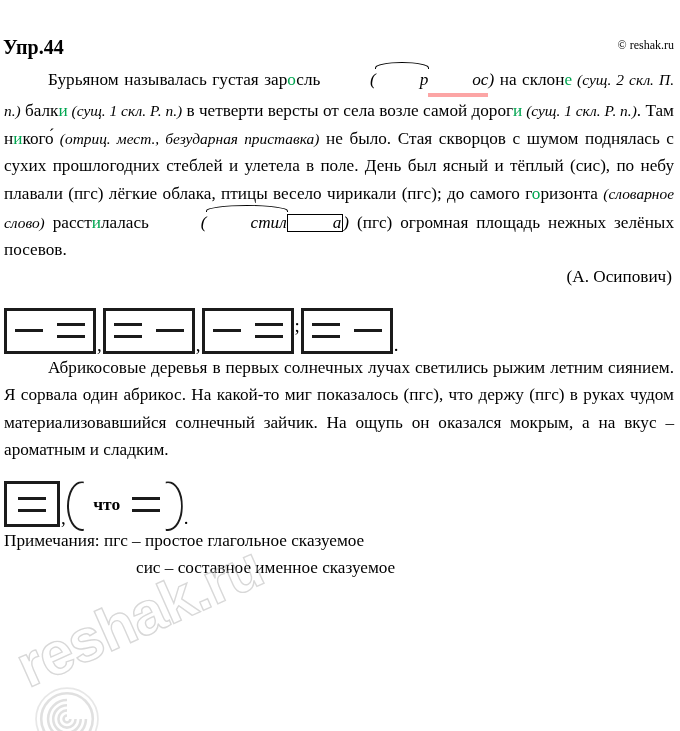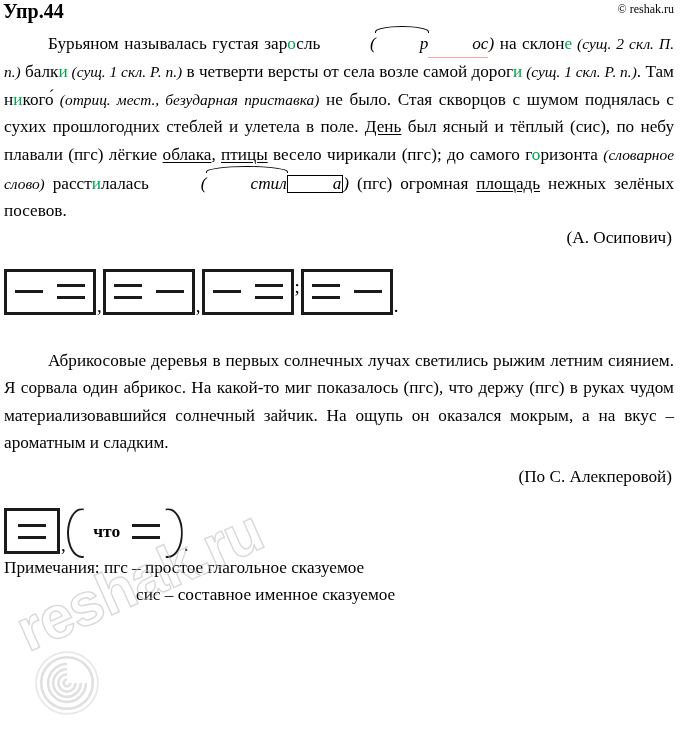--- a/index.html
+++ b/index.html
@@ -20,20 +20,21 @@
     height:731px;
     box-sizing:border-box;
     padding:0;
   }
 
   
   .header{
     position:relative;
     height:26px;
     padding:2px 4px 0 2px;
+    margin-top:36px;
   }
   .ex-title{
     position:absolute;
     left:3px; top:0px;
     font-size:20px;
     font-weight:bold;
     letter-spacing:0px;
   }
   .copyright{
     position:absolute;
@@ -49,21 +50,21 @@
     padding:0 6px 0 4px;
     font-size:17.2px;
     line-height:27.4px;
     text-align:justify;
     text-indent:44px;
     hyphens:none;
   }
 
   .gram{ font-style:italic; font-size:15.4px; }
   .green{ color:#00a550; }
-  .u1{ text-decoration:underline; text-underline-offset:2px; }
+  .u1{ text-underline-offset:2px; }
   
   .u2{
     text-decoration-style:double;
     text-underline-offset:2px;
   }
 
   
   .morph{
     font-style:italic;
     display:inline-block;
@@ -79,21 +80,21 @@
   .root::before{
     content:"";
     position:absolute;
     left:-1px; right:-1px; top:-2px;
     height:6px;
     border:1px solid #000;
     border-bottom:none;
     border-radius:60% 60% 0 0 / 100% 100% 0 0;
   }
   .sufu{
-    border-bottom:1px solid #fca5a5;
+    border-bottom:4px solid #fca5a5;
     display:inline-block;
   }
   .endbox{
     display:inline-block;
     border:1px solid #000;
     line-height:0.95;
     padding:0 1px;
   }
 
   
@@ -261,25 +262,24 @@
       <span class="sep semi">;</span>
       <span class="brk" style="width:92px;">
       <span class="brk-inner">
           <span class="pred"></span>
           <span class="subj"></span>
         </span>
     </span>
       <span class="sep">.</span>
   </div>
 
-  <p class="para" style="margin-top:32px;">
+  <p class="para" style="">
     <span>Абрикосовые деревья в первых солнечных лучах светились рыжим летним сиянием. Я сорвала один абрикос. На какой-то миг </span><span class="u2">показалось</span><span> (пгс), что </span><span class="u2">держу</span><span> (пгс) в руках чудом материализовавшийся солнечный зайчик. На ощупь он оказался мокрым, а на вкус – ароматным и сладким.</span>
   </p>
 
-  <p class="author" style="margin-top:8px;">(По С. Алекперовой)</p>
 
   <div class="scheme2" style="margin-top:10px;">
     <span class="brk" style="width:56px;">
       <span class="brk-inner">
           <span class="pred"></span>
         </span>
     </span>
       <span class="sep">,</span>
       <span class="paren">
       <span class="pl"></span>

